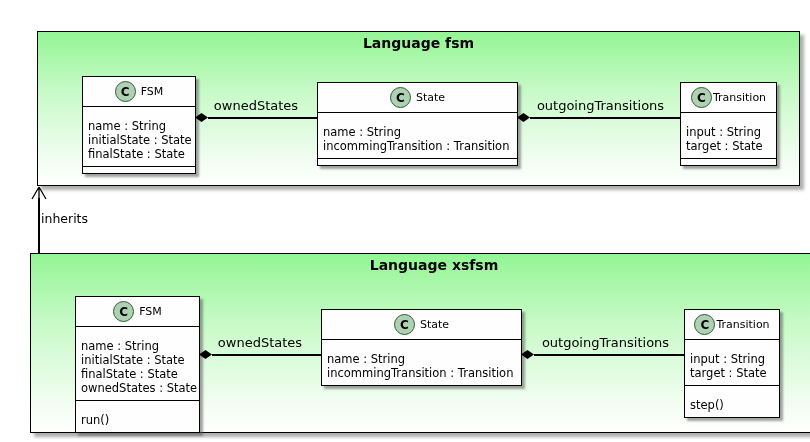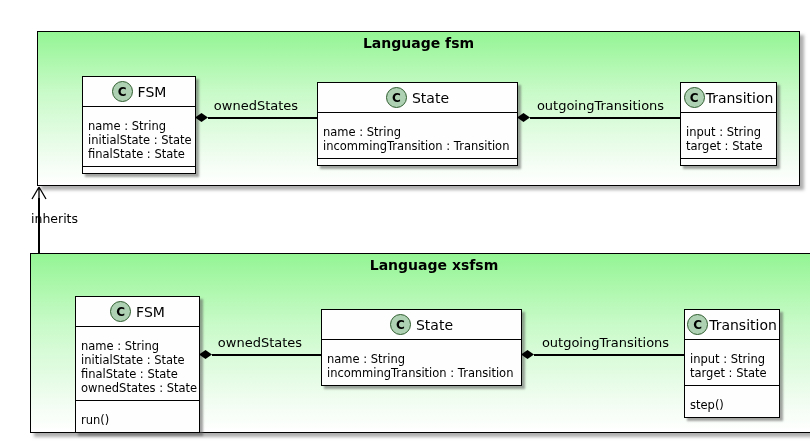--- a/index.html
+++ b/index.html
@@ -21,21 +21,21 @@
     position:absolute;box-sizing:border-box;background:#fefefe;
     border:1.5px solid #000;box-shadow:3px 3px 2px rgba(90,90,90,0.55);
   }
   .class-title{display:flex;align-items:center;justify-content:center;gap:5px;padding:4px 3px;}
   .class-icon{
     flex:0 0 auto;width:19px;height:19px;border-radius:50%;
     background:#ADD1B2;border:1.2px solid #2e5c2e;
     display:flex;align-items:center;justify-content:center;
     font-weight:bold;font-size:12px;color:#000;
   }
-  .class-name{font-size:14px;white-space:nowrap;}
+  .class-name{font-size:11px;white-space:nowrap;}
   .compartment{border-top:1.5px solid #000;padding:12px 5px 5px 5px;font-size:11.5px;line-height:14px;}
   .compartment .row{white-space:nowrap;}
   .compartment.empty{height:6px;padding:0;}
   .edge-line{position:absolute;height:1.5px;background:#000;}
   .diamond{
     position:absolute;width:13px;height:9px;background:#000;
     clip-path:polygon(50% 0,100% 50%,50% 100%,0 50%);
   }
   .edge-label{position:absolute;font-size:13px;text-align:center;white-space:nowrap;}
   .inherit-line{position:absolute;width:1.5px;background:#000;}
@@ -93,21 +93,21 @@
 
     <div class="diamond" style="left:479px;top:81px;"></div>
     <div class="edge-line" style="left:492px;top:85px;width:150px;"></div>
     <div class="edge-label" style="left:480px;top:66px;width:165px;">outgoingTransitions</div>
   </div>
 
   <svg class="inherit-head" style="left:30px;top:186px;" width="18" height="14" viewBox="0 0 18 14">
     <path d="M9 1 L2 13 M9 1 L16 13 M9 1 L9 14" stroke="#000" stroke-width="1.3" fill="none"></path>
   </svg>
   <div class="inherit-line" style="left:38px;top:198px;height:55px;"></div>
-  <div class="inherit-label" style="left:31px;top:211px;">inherits</div>
+  <div class="inherit-label" style="left:41px;top:211px;">inherits</div>
 
   <div class="package" style="left:30px;top:253px;width:808px;height:180px;">
     <div class="pkg-title">Language xsfsm</div>
 
     <div class="uml-class" style="left:44px;top:42px;width:125px;">
       <div class="class-title">
         <span class="class-icon">C</span>
         <span class="class-name">FSM</span>
       </div>
       <div class="compartment">

